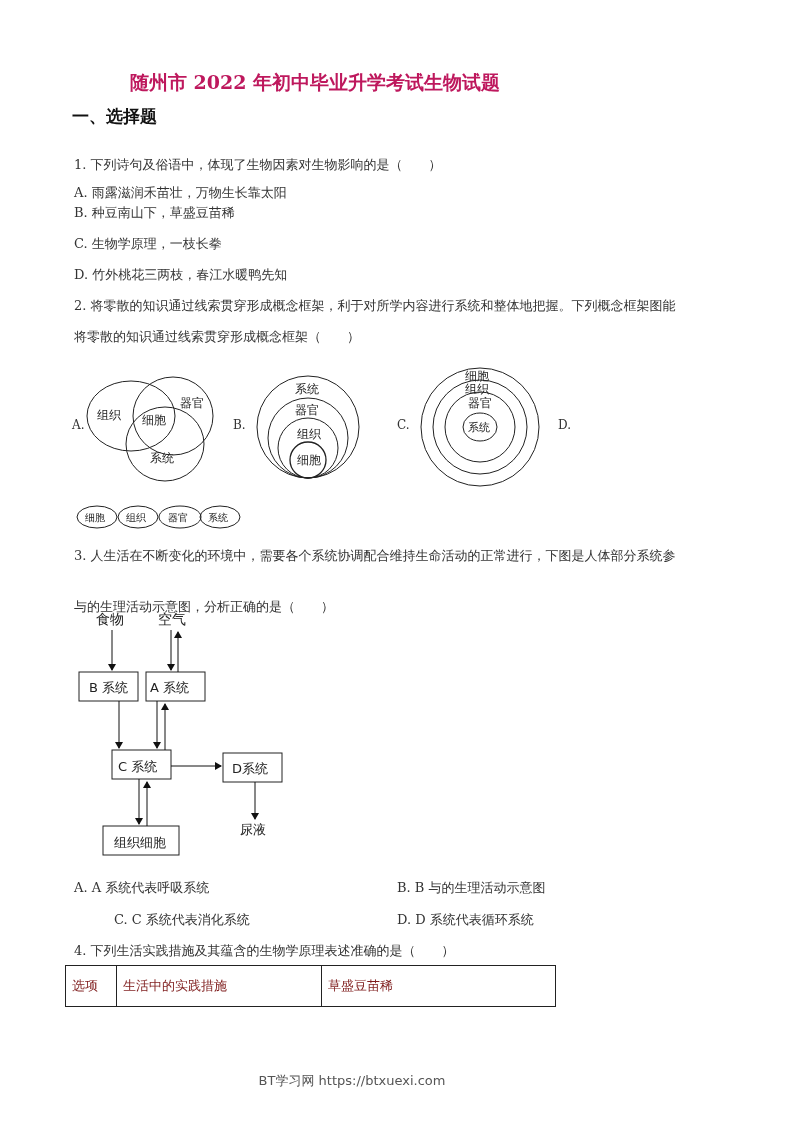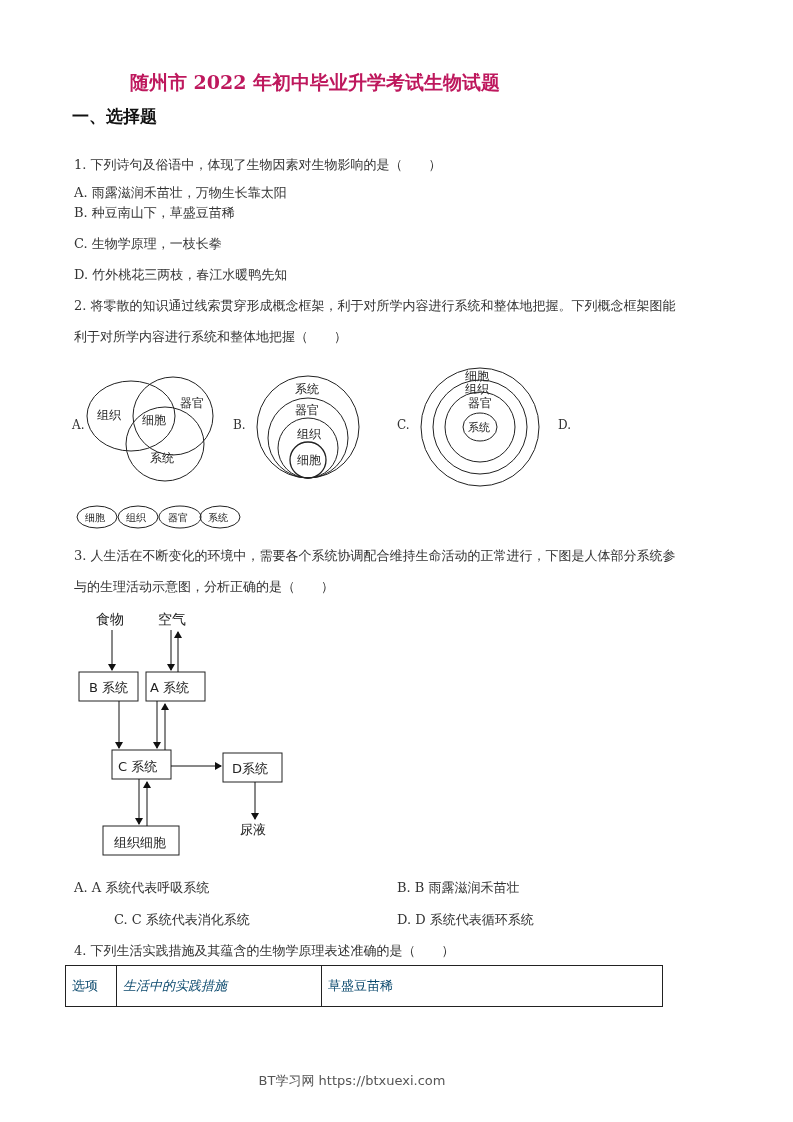--- a/index.html
+++ b/index.html
@@ -4,38 +4,38 @@
 <style>
   html, body { margin:0; padding:0; background:#fff; }
   body { width:793px; height:1122px; position:relative; overflow:hidden;
          font-family:"DejaVu Serif","Liberation Serif",serif; color:#222; }
   .abs { position:absolute; white-space:nowrap; }
   .title { top:70px; left:0; width:630px; text-align:center; font-size:19px; font-weight:bold; color:#be185d; }
   .section { top:105px; left:72px; font-size:17px; font-weight:bold; color:#111; }
   .line { font-size:13px; color:#333; left:74px; }
   .diag-label { font-size:12px; color:#333; }
   .foot { top:1072px; left:0; width:704px; text-align:center; font-family:"DejaVu Sans","Liberation Sans",sans-serif; font-size:13px; color:#555; }
-  table.q4 { position:absolute; left:65px; top:965px; width:598px; border-collapse:collapse; font-size:13px; color:#0c4a6e; }
+  table.q4 { position:absolute; left:65px; top:965px; width:491px; border-collapse:collapse; font-size:13px; color:#7f1d1d; }
   table.q4 td { border:1px solid #222; height:40px; padding:0 6px; vertical-align:middle; }
   svg text { font-family:"DejaVu Sans","Liberation Sans",sans-serif; fill:#222; }
 </style>
 </head>
 <body>
 
 <div class="abs title">随州市 2022 年初中毕业升学考试生物试题</div>
 <div class="abs section">一、选择题</div>
 
 <div class="abs line" style="top:141px;margin-top:15px;">1. 下列诗句及俗语中，体现了生物因素对生物影响的是（　　）</div>
 <div class="abs line" style="top:184px;">A. 雨露滋润禾苗壮，万物生长靠太阳</div>
 <div class="abs line" style="top:204px;">B. 种豆南山下，草盛豆苗稀</div>
 <div class="abs line" style="top:235px;">C. 生物学原理，一枝长拳</div>
 <div class="abs line" style="top:266px;">D. 竹外桃花三两枝，春江水暖鸭先知</div>
 
 <div class="abs line" style="top:297px;">2. 将零散的知识通过线索贯穿形成概念框架，利于对所学内容进行系统和整体地把握。下列概念框架图能</div>
-<div class="abs line" style="top:328px;">利于对所学内容进行系统和整体地把握（　　）</div>
+<div class="abs line" style="top:328px;">将零散的知识通过线索贯穿形成概念框架（　　）</div>
 
 <div class="abs diag-label" style="top:418px;left:72px;">A.</div>
 <div class="abs diag-label" style="top:418px;left:233px;">B.</div>
 <div class="abs diag-label" style="top:418px;left:397px;">C.</div>
 <div class="abs diag-label" style="top:418px;left:558px;">D.</div>
 
 <svg class="abs" style="left:85px;top:370px;" width="130" height="115">
   <ellipse cx="46" cy="46" rx="44" ry="35" fill="none" stroke="#222" stroke-width="1"></ellipse>
   <ellipse cx="88" cy="46" rx="40" ry="39" fill="none" stroke="#222" stroke-width="1"></ellipse>
   <ellipse cx="80" cy="74" rx="39" ry="37" fill="none" stroke="#222" stroke-width="1"></ellipse>
@@ -72,21 +72,21 @@
   <ellipse cx="63" cy="13" rx="20" ry="11" fill="none" stroke="#222" stroke-width="1"></ellipse>
   <ellipse cx="105" cy="13" rx="21" ry="11" fill="none" stroke="#222" stroke-width="1"></ellipse>
   <ellipse cx="145" cy="13" rx="20" ry="11" fill="none" stroke="#222" stroke-width="1"></ellipse>
   <text x="10" y="17" font-size="10">细胞</text>
   <text x="51" y="17" font-size="10">组织</text>
   <text x="93" y="17" font-size="10">器官</text>
   <text x="133" y="17" font-size="10">系统</text>
 </svg>
 
 <div class="abs line" style="top:547px;">3. 人生活在不断变化的环境中，需要各个系统协调配合维持生命活动的正常进行，下图是人体部分系统参</div>
-<div class="abs line" style="top:578px;">与的生理活动示意图，分析正确的是（　　）</div>
+<div class="abs line" style="top:598px;">与的生理活动示意图，分析正确的是（　　）</div>
 
 <svg class="abs" style="left:60px;top:600px;" width="240" height="262">
   <defs>
     <marker id="ah" markerWidth="8" markerHeight="8" refX="6" refY="4" orient="auto">
       <path d="M0,0 L7,4 L0,8 z" fill="#111"></path>
     </marker>
   </defs>
 
   <text x="36" y="24" font-size="14">食物</text>
   <text x="98" y="24" font-size="14">空气</text>
@@ -109,28 +109,28 @@
   <line x1="59" y1="101" x2="59" y2="148" stroke="#111" marker-end="url(#ah)"></line>
   <line x1="97" y1="101" x2="97" y2="148" stroke="#111" marker-end="url(#ah)"></line>
   <line x1="105" y1="150" x2="105" y2="104" stroke="#111" marker-end="url(#ah)"></line>
   <line x1="111" y1="166" x2="161" y2="166" stroke="#111" marker-end="url(#ah)"></line>
   <line x1="195" y1="182" x2="195" y2="219" stroke="#111" marker-end="url(#ah)"></line>
   <line x1="79" y1="179" x2="79" y2="224" stroke="#111" marker-end="url(#ah)"></line>
   <line x1="87" y1="226" x2="87" y2="182" stroke="#111" marker-end="url(#ah)"></line>
 </svg>
 
 <div class="abs line" style="top:879px;">A. A 系统代表呼吸系统</div>
-<div class="abs line" style="top:879px;left:397px;">B. B 雨露滋润禾苗壮</div>
+<div class="abs line" style="top:879px;left:397px;">B. B 与的生理活动示意图</div>
 <div class="abs line" style="top:911px;margin-left:40px;">C. C 系统代表消化系统</div>
 <div class="abs line" style="top:911px;left:397px;">D. D 系统代表循环系统</div>
 
 <div class="abs line" style="top:942px;">4. 下列生活实践措施及其蕴含的生物学原理表述准确的是（　　）</div>
 <table class="q4">
   <tbody>
       <tr>
     <td style="width:38px;">选项</td>
-    <td style="width:192px;font-style:italic;">生活中的实践措施</td>
+    <td style="width:192px;">生活中的实践措施</td>
     <td>草盛豆苗稀</td>
   </tr>
 </tbody>
   </table>
 
 <div class="abs foot">BT学习网 https://btxuexi.com</div>
 
 </body></html>

